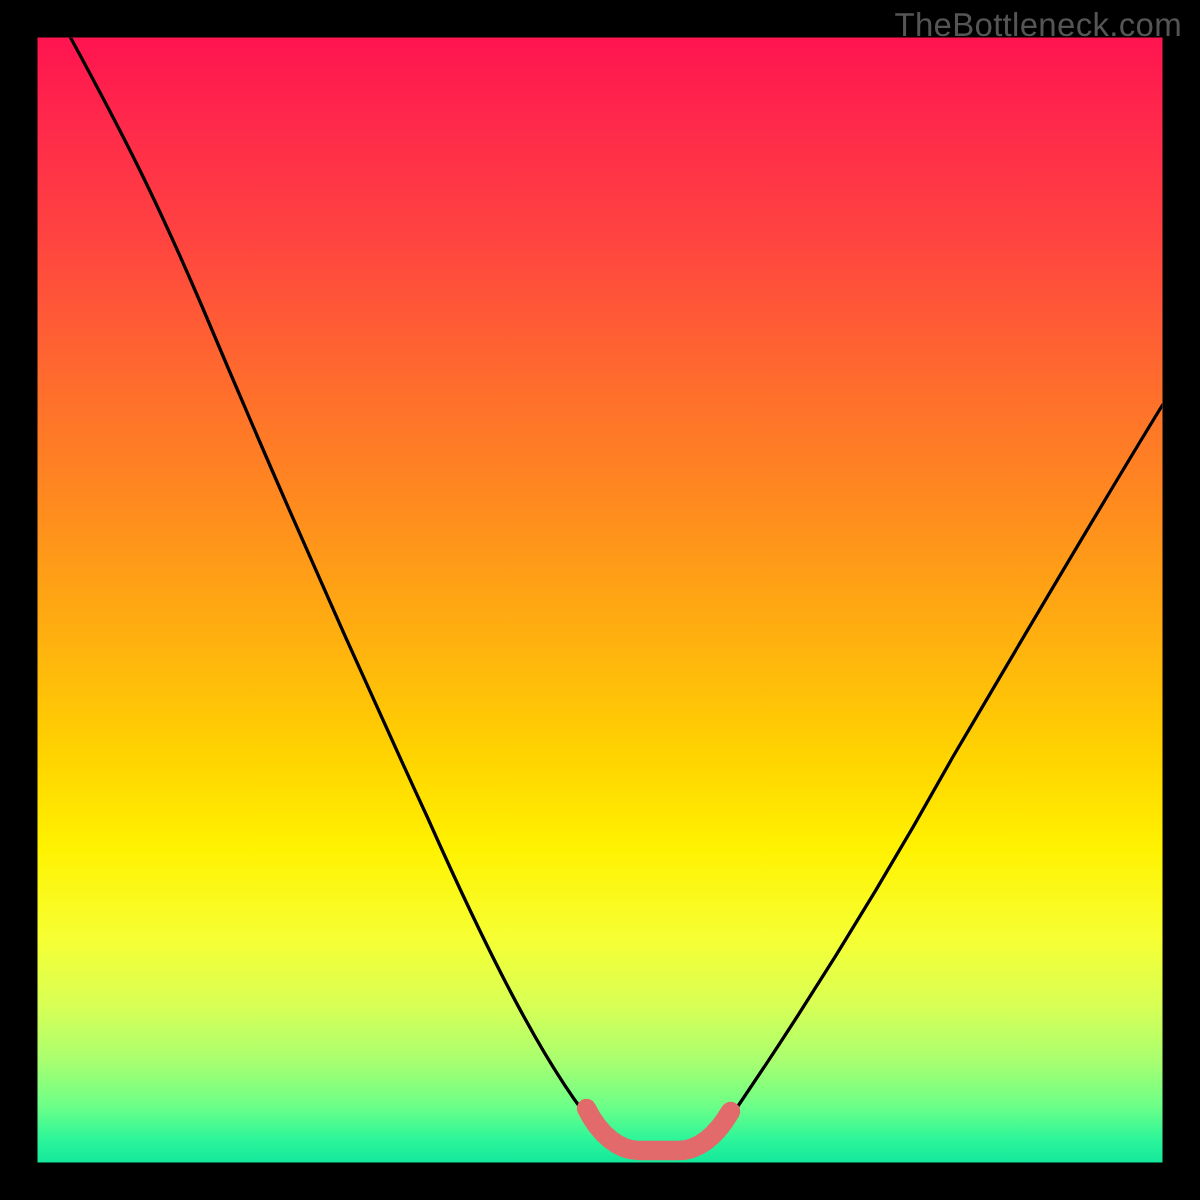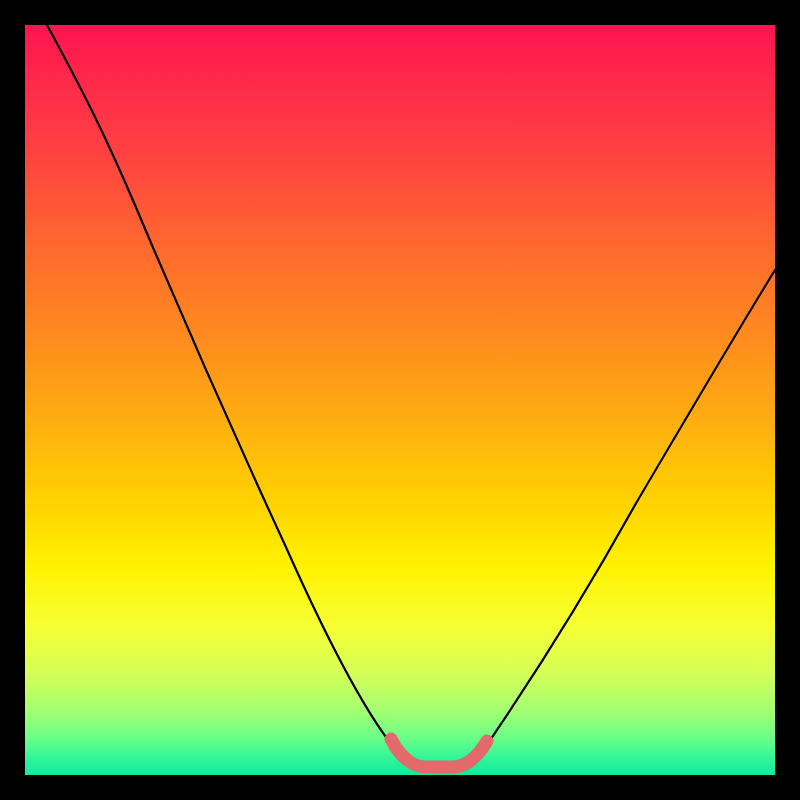--- a/index.html
+++ b/index.html
@@ -59,20 +59,21 @@
     top: 0;
     width: 750px;
     height: 750px;
   }
 </style>
 </head>
 <body>
 
 <div class="stage">
 
+  <div class="watermark">TheBottleneck.com</div>
 
   <div class="plot">
     <svg class="curve" viewBox="0 0 750 750" preserveAspectRatio="none">
 
       <path d="M 22 0
                C 60 70, 80 110, 110 180
                C 150 275, 200 390, 260 520
                C 300 610, 340 690, 375 730
                C 383 740, 398 742, 401 742
                L 427 742

